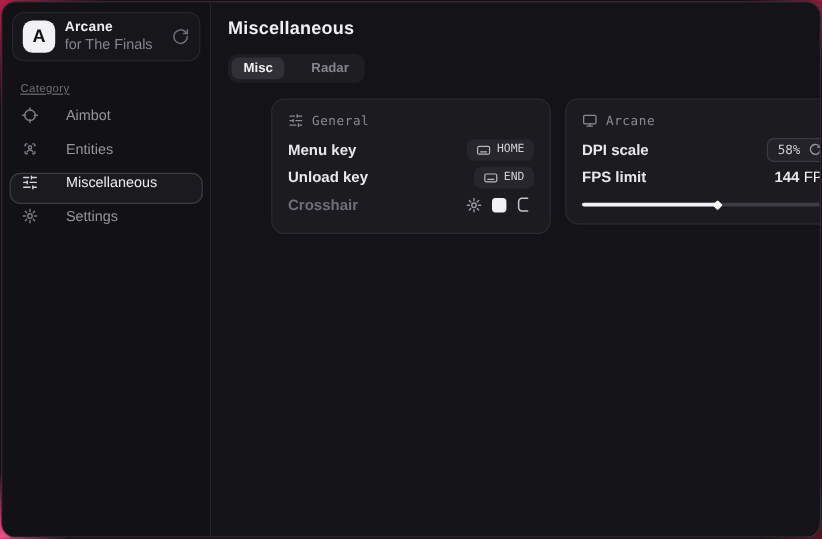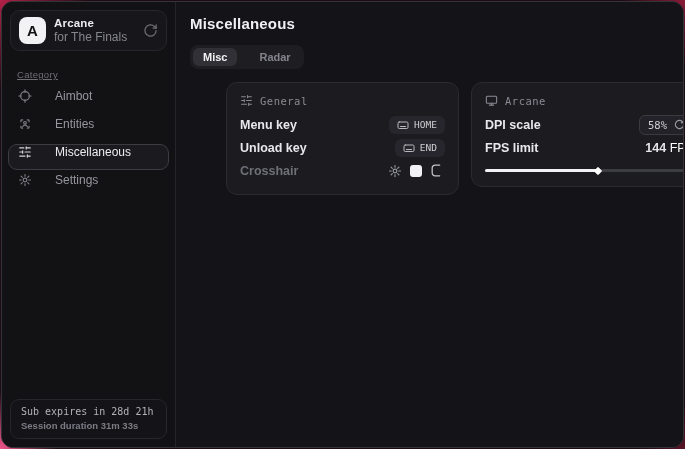--- a/index.html
+++ b/index.html
@@ -181,24 +181,20 @@
         <span class="icon">
           <svg viewBox="0 0 24 24" fill="none" stroke="currentColor" stroke-width="2" stroke-linecap="round">
               <circle cx="12" cy="12" r="3.2"></circle>
               <path d="M12 2.5v3M12 18.5v3M2.5 12h3M18.5 12h3M5.3 5.3l2.1 2.1M16.6 16.6l2.1 2.1M18.7 5.3l-2.1 2.1M7.4 16.6l-2.1 2.1"></path>
             </svg>
         </span>
         <span>Settings</span>
       </div>
     </nav>
 
-    <div class="sub-box">
-      <div class="sub-line1">Sub expires in 28d 21h</div>
-      <div class="sub-line2">Session duration 31m 33s</div>
-    </div>
   </aside>
 
   <main class="main">
     <h1 class="page-title">Miscellaneous</h1>
 
     <div class="tabs">
       <button class="tab active">Misc</button>
       <button class="tab">Radar</button>
     </div>
 

